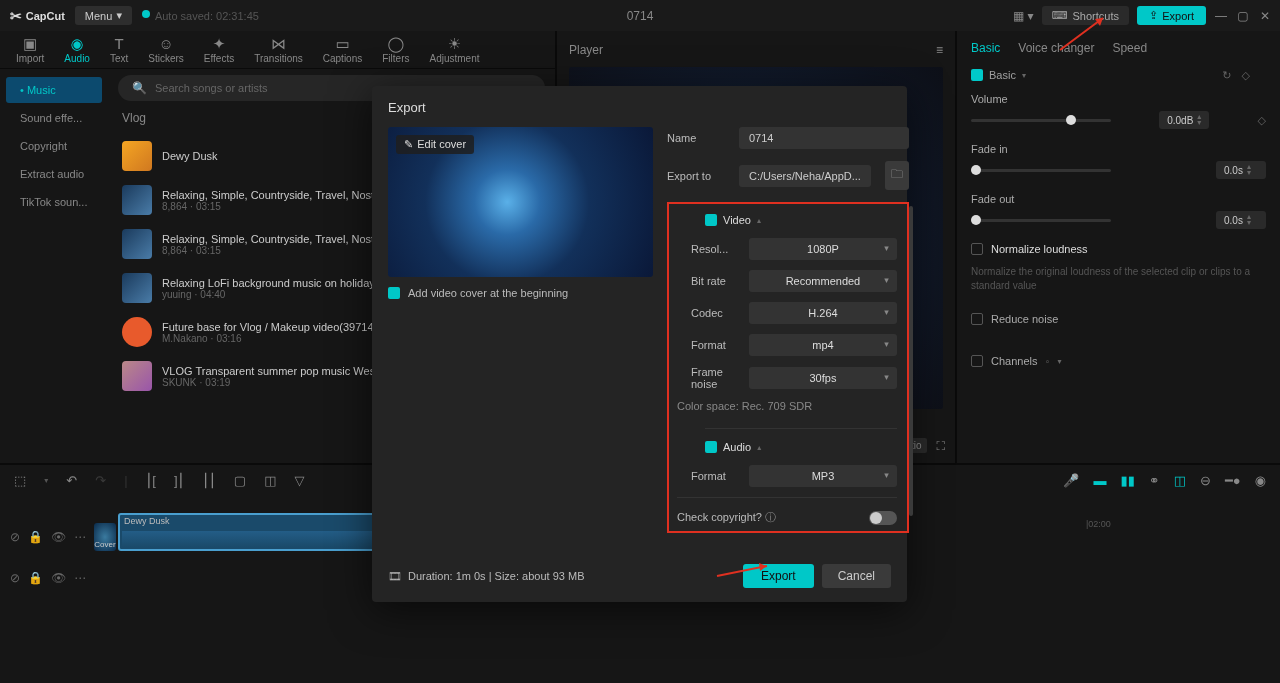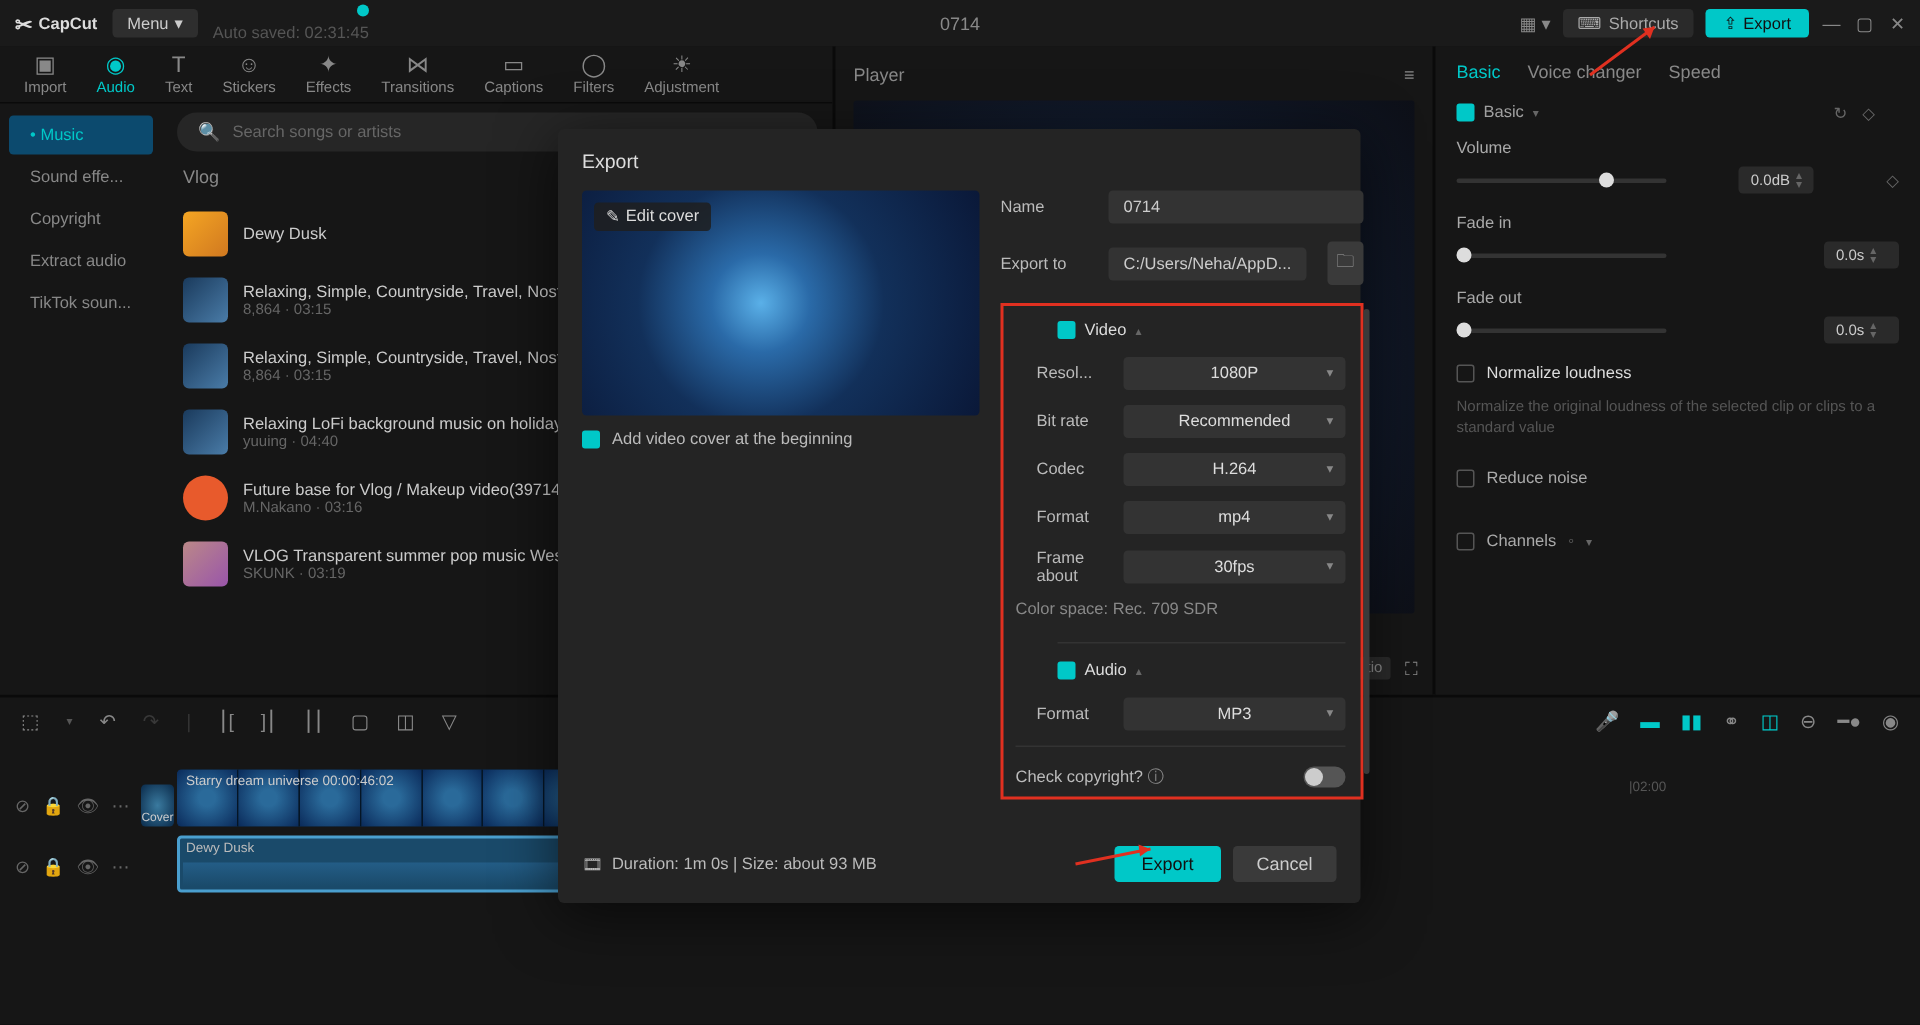--- a/index.html
+++ b/index.html
@@ -3,21 +3,21 @@
 <meta charset="utf-8">
 <style>
 * { margin: 0; padding: 0; box-sizing: border-box; font-family: -apple-system, BlinkMacSystemFont, "Segoe UI", Arial, sans-serif; }
 body { background: #0a0a0a; color: #a0a0a0; font-size: 12px; width: 1280px; height: 683px; overflow: hidden; position: relative; }
 
 
 .topbar { height: 31px; background: #1a1a1a; display: flex; align-items: center; padding: 0 10px; gap: 10px; position: relative; }
 .logo { color: #ddd; font-weight: bold; font-size: 11px; display: flex; align-items: center; gap: 4px; }
 .logo-cut { font-size: 14px; }
 .menu-btn { background: #2e2e2e; color: #ccc; padding: 3px 10px; border-radius: 3px; font-size: 11px; display: flex; align-items: center; gap: 4px; }
-.autosave { color: #555; font-size: 11px; display: flex; align-items: flex-end; gap: 5px; flex-direction: column; }
+.autosave { color: #555; font-size: 11px; display: flex; align-items: flex-start; gap: 5px; }
 .autosave-dot { width: 8px; height: 8px; background: #00c8c8; border-radius: 50%; }
 .project-name { position: absolute; left: 50%; transform: translateX(-50%); color: #888; font-size: 12px; }
 .top-right { position: absolute; right: 8px; display: flex; align-items: center; gap: 8px; }
 .shortcuts-btn { background: #2a2a2a; color: #aaa; padding: 3px 10px; border-radius: 3px; font-size: 11px; display: flex; align-items: center; gap: 5px; }
 .export-btn-top { background: #00c8c8; color: #111; padding: 3px 12px; border-radius: 3px; font-size: 11px; font-weight: 500; display: flex; align-items: center; gap: 4px; position: relative; }
 .win-ctrl { color: #888; width: 14px; text-align: center; font-size: 12px; cursor: pointer; }
 .arrow-red-top { position: absolute; top: 10px; right: 170px; width: 55px; height: 45px; pointer-events: none; z-index: 5; }
 
 
 .main { display: flex; height: 432px; background: #161616; position: relative; }
@@ -389,36 +389,20 @@
         <span>⋯</span>
       </div>
     </div>
     <div class="tl-tracks">
       <div class="ruler">
         <div class="playhead"></div>
         <span class="ruler-mark" style="left:10px">|00:00</span>
         <span class="ruler-mark" style="left:966px">|02:00</span>
       </div>
       <div class="track-row">
-        <div class="video-clip">
-          <div class="video-clip-label">Starry dream universe   00:00:46:02</div>
-          <div class="video-frames">
-              <div class="video-frame"></div>
-              <div class="video-frame"></div>
-              <div class="video-frame"></div>
-              <div class="video-frame"></div>
-              <div class="video-frame"></div>
-              <div class="video-frame"></div>
-              <div class="video-frame"></div>
-              <div class="video-frame"></div>
-              <div class="video-frame"></div>
-            </div>
-        </div>
-      </div>
-      <div class="track-row">
         <div class="audio-clip">
           <div class="audio-label">Dewy Dusk</div>
           <div class="audio-wave"></div>
         </div>
       </div>
     </div>
   </div>
 </div>
 
 <div class="modal">
@@ -465,21 +449,21 @@
           </div>
         <div class="select-row">
             <span class="select-label">Codec</span>
             <div class="select-box"><span>H.264</span><span class="select-chevron">▾</span></div>
           </div>
         <div class="select-row">
             <span class="select-label">Format</span>
             <div class="select-box"><span>mp4</span><span class="select-chevron">▾</span></div>
           </div>
         <div class="select-row">
-            <span class="select-label">Frame about</span>
+            <span class="select-label">Frame noise</span>
             <div class="select-box"><span>30fps</span><span class="select-chevron">▾</span></div>
           </div>
         <div class="color-space">Color space: Rec. 709 SDR</div>
         <div class="section-hdr" style="border-top:1px solid #333;padding-top:12px">
             <span class="chk"></span>
             <span>Audio</span>
             <span style="color:#666;font-size:8px">▴</span>
           </div>
         <div class="select-row">
             <span class="select-label">Format</span>

